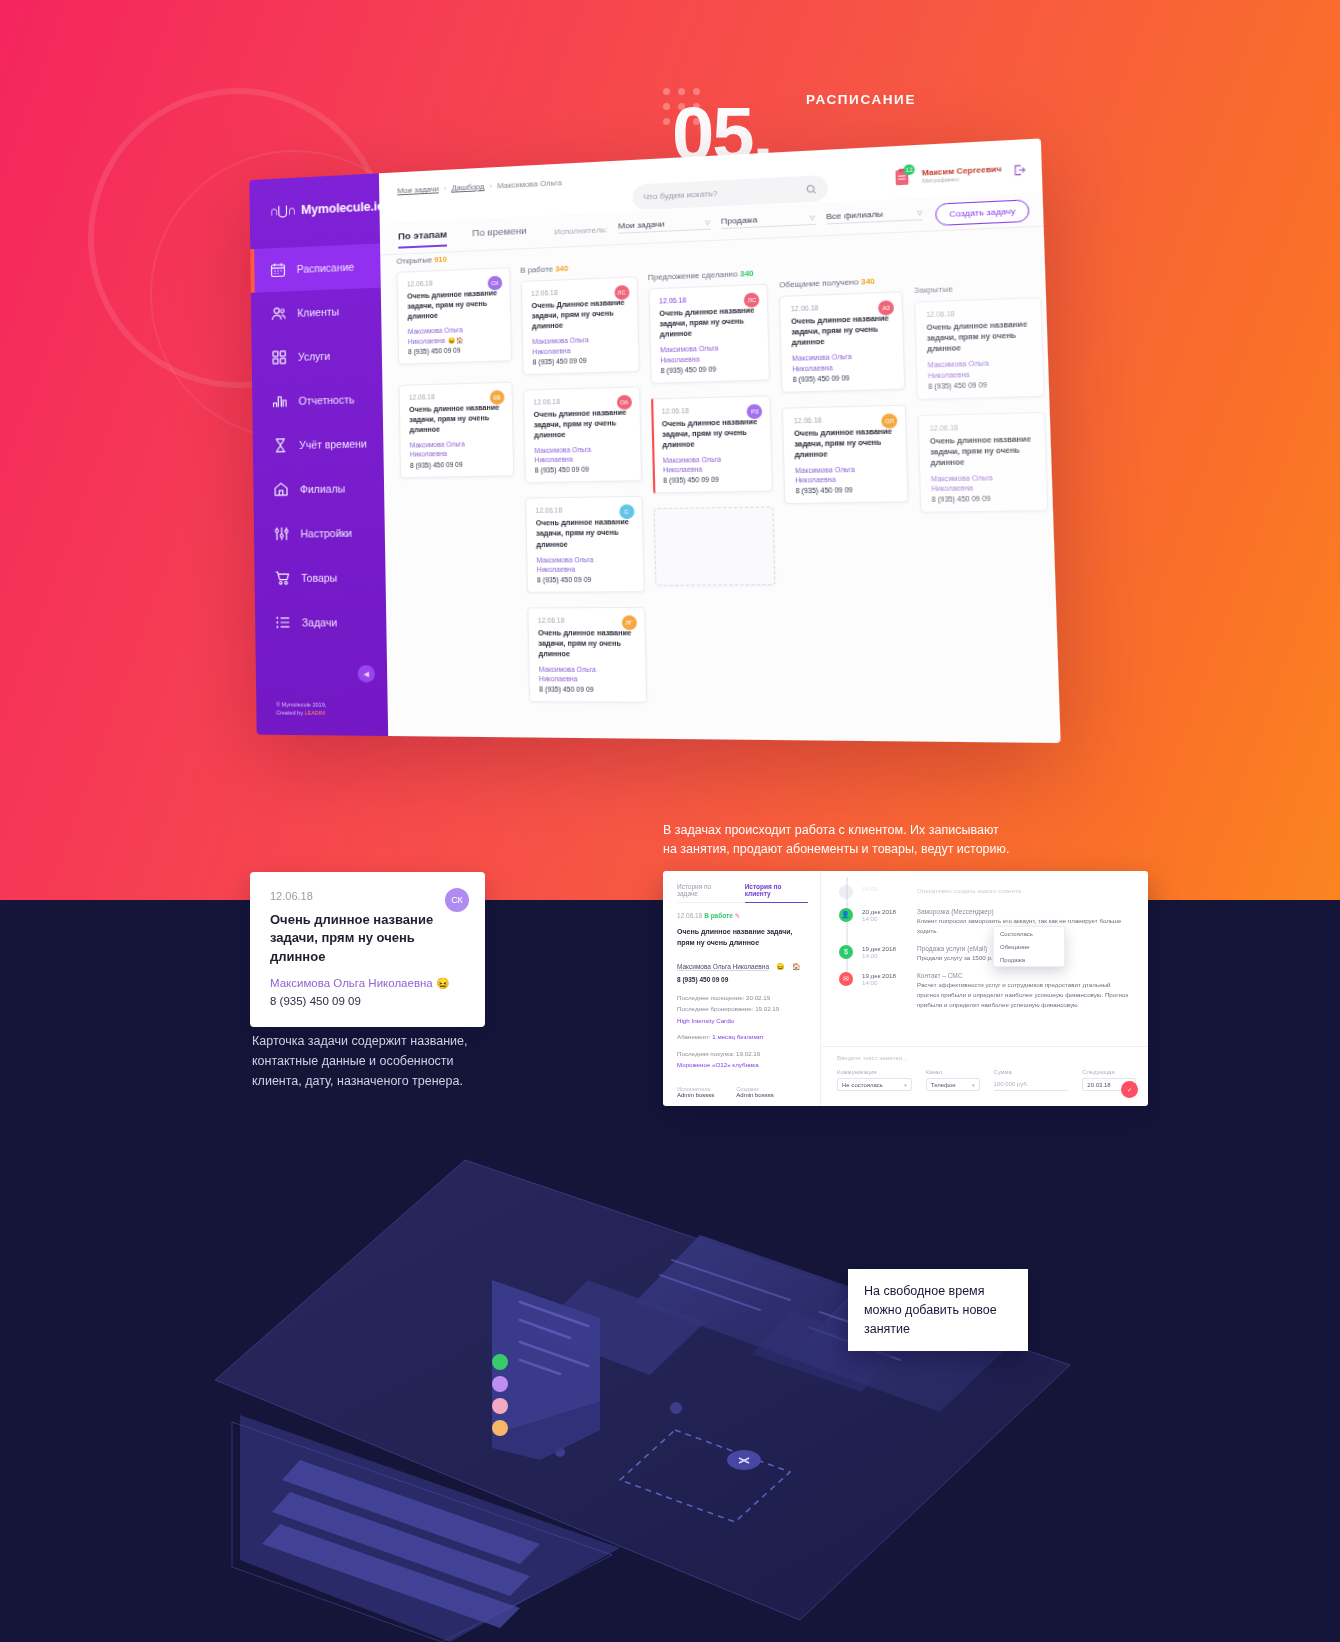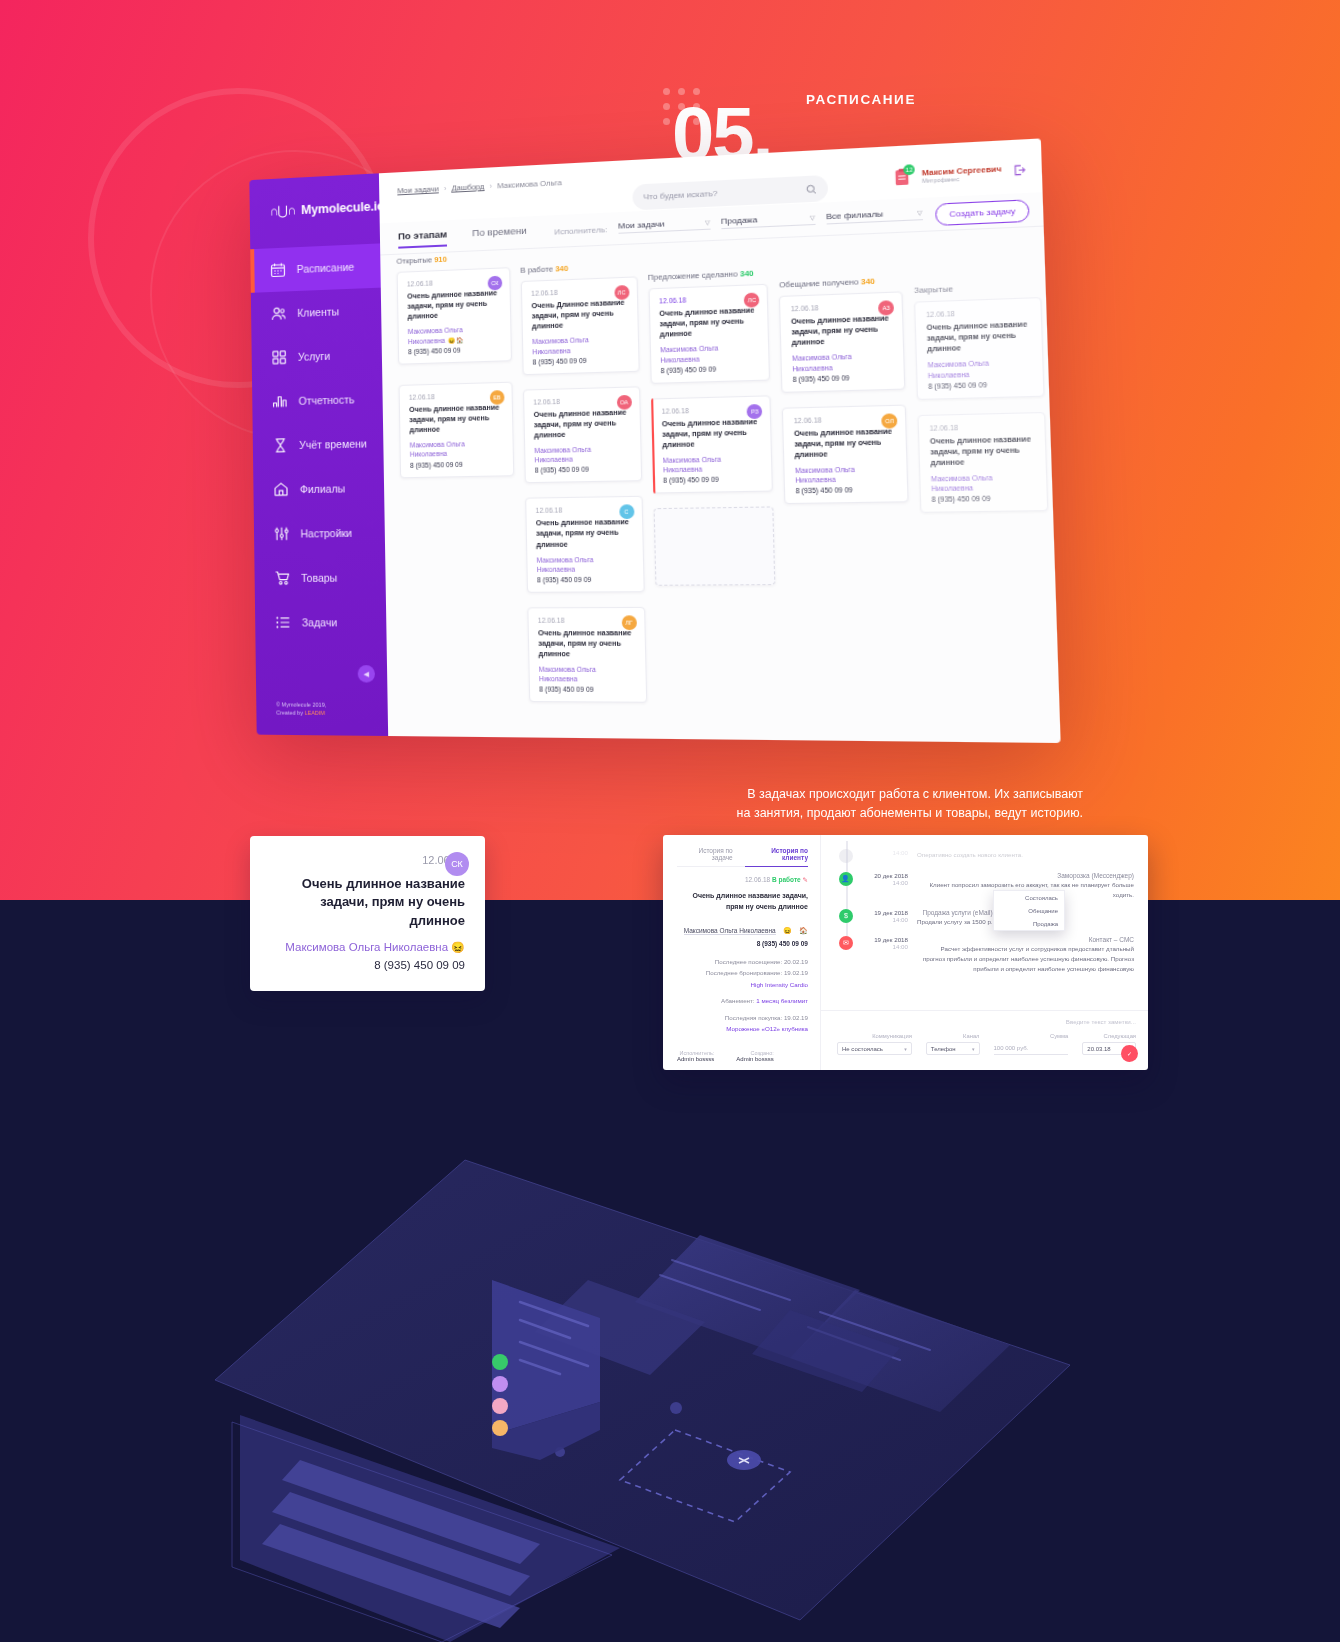--- a/index.html
+++ b/index.html
@@ -132,21 +132,21 @@
   .card .phone { font-size:6.5px; color:#33334a; margin-top:2px; }
   .ava {
     position:absolute; right:7px; top:7px; width:14px; height:14px; border-radius:50%;
     color:#fff; font-size:5.5px; display:flex; align-items:center; justify-content:center;
   }
   .card.placeholder { border:1px dashed #dcdce6; background:#fafafd; height:74px; }
   .card.alert:before { content:""; position:absolute; left:-1px; top:-1px; bottom:-1px; width:2px; background:#ff4d4d; border-radius:2px 0 0 2px; }
   .emo { display:inline-block; margin-left:3px; font-size:6px; }
 
   
-  .mid { position:absolute; left:0; top:900px; width:1132px; height:320px;text-align:right; }
+  .mid { position:absolute; left:0; top:936px; width:1132px; height:320px; }
   .mid-intro {
     position:absolute; left:663px; top:-115px; width:420px;
     font-size:12.5px; line-height:1.55; color:#ffffff;
   }
   .det-card {
     position:absolute; left:250px; top:-64px; width:235px; background:#fff;
     border-radius:4px; padding:18px 20px 20px; box-shadow:0 10px 26px rgba(20,10,50,.22);
   }
   .det-card .date { font-size:11px; color:#9a9aab; }
   .det-card .title { font-size:13px; font-weight:bold; color:#1f1f33; line-height:1.42; margin:9px 0 11px; }
@@ -559,20 +559,25 @@
   </div>
 
   <div class="det-card">
     <div class="date">12.06.18</div>
     <div class="det-ava">СК</div>
     <div class="title">Очень длинное название задачи, прям ну очень длинное</div>
     <div class="person"><span>Максимова Ольга Николаевна</span> <span style="font-size:11px">😖</span></div>
     <div class="phone">8 (935) 450 09 09</div>
   </div>
 
+  <div class="det-caption">
+    <div>Карточка задачи содержит название,</div>
+    <div>контактные данные и особенности</div>
+    <div>клиента, дату, назначеного тренера.</div>
+  </div>
 
   <div class="pop">
     <div class="pop-left">
       <div class="pop-tabs">
         <span class="pop-tab">История по задаче</span>
         <span class="pop-tab active">История по клиенту</span>
       </div>
       <div class="pop-meta">
         <span>12.06.18</span>
         <b>В работе</b>
@@ -750,13 +755,18 @@
     <g fill="#4a4aa4" opacity=".75">
       <polygon points="300,330 540,414 520,434 282,350"></polygon>
       <polygon points="290,362 530,446 510,466 272,382"></polygon>
       <polygon points="280,394 520,478 500,498 262,414"></polygon>
     </g>
 
     <polygon points="790,180 900,218 862,262 752,224" fill="#303076" opacity=".6"></polygon>
   </svg>
 
 
+  <div class="callout right">
+    <div>На свободное время</div>
+    <div>можно добавить новое</div>
+    <div>занятие</div>
+  </div>
 </div>
 
 </body></html>

